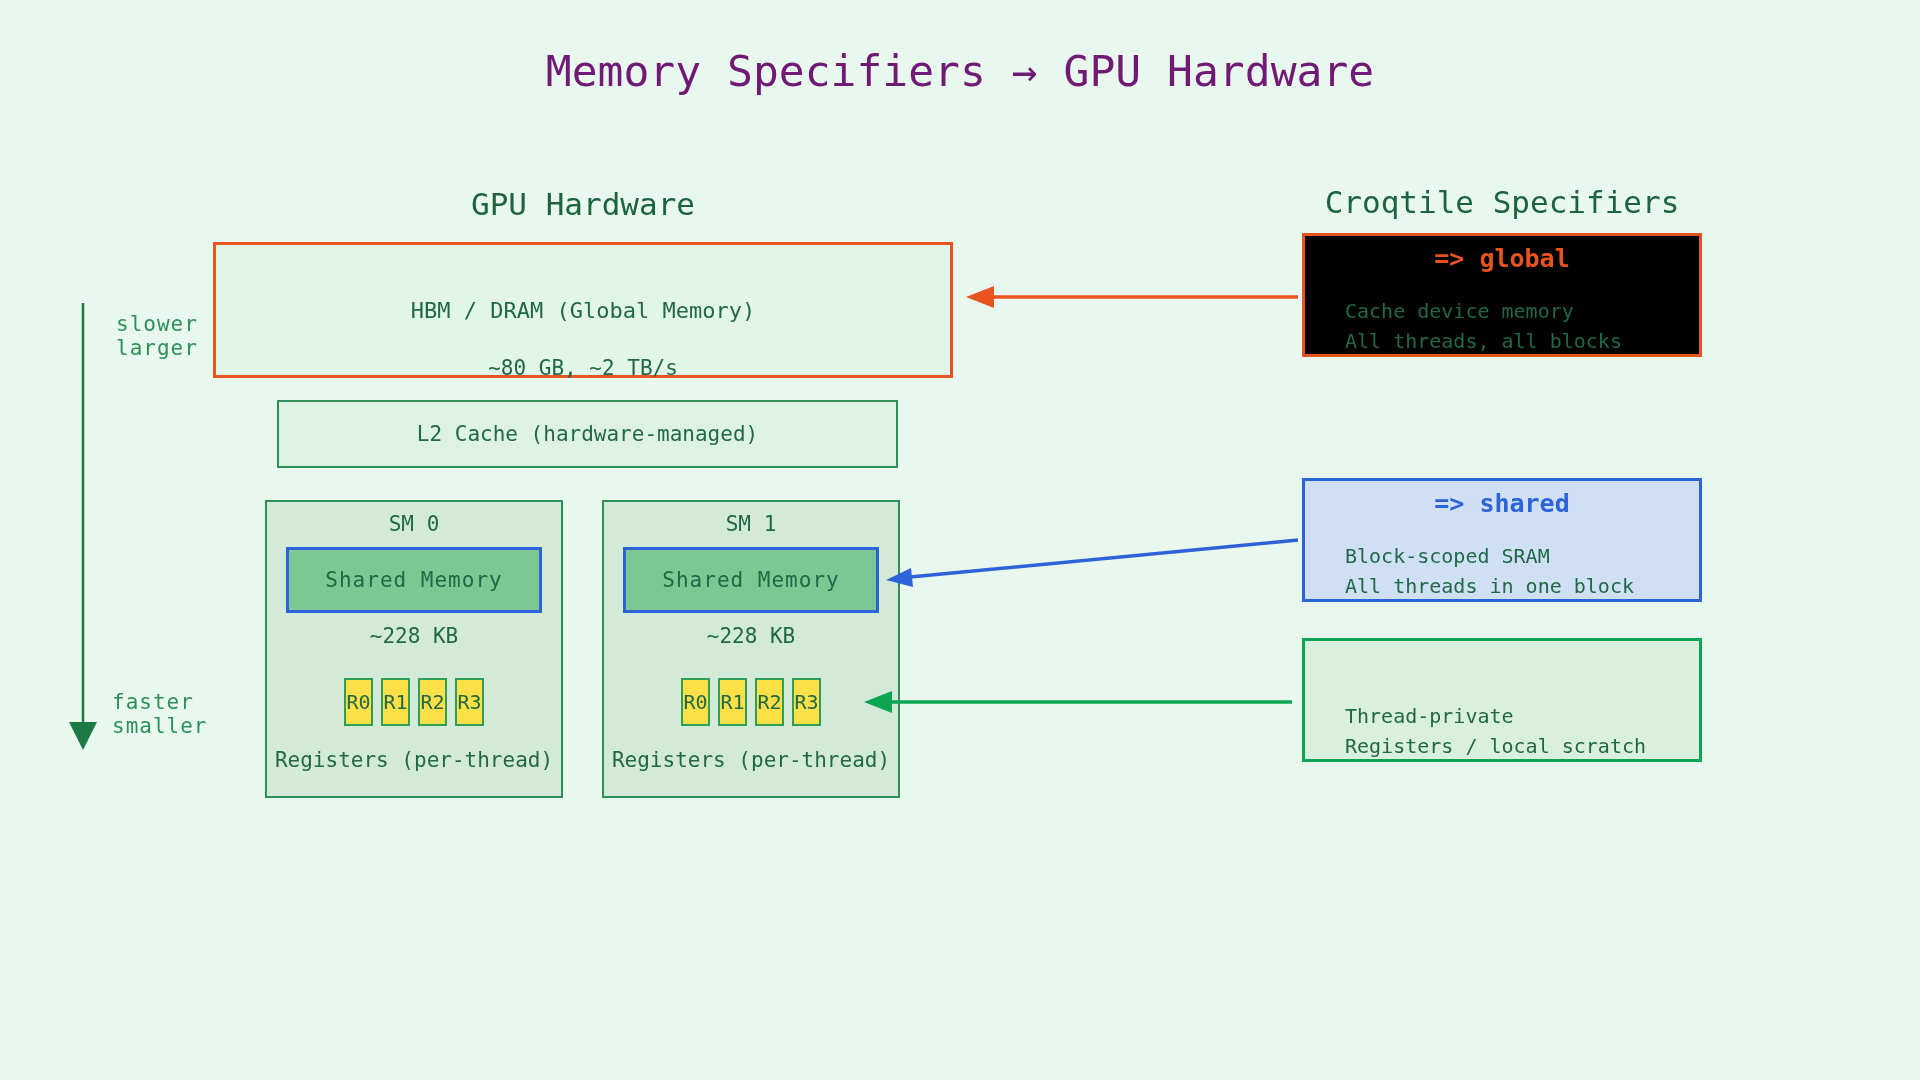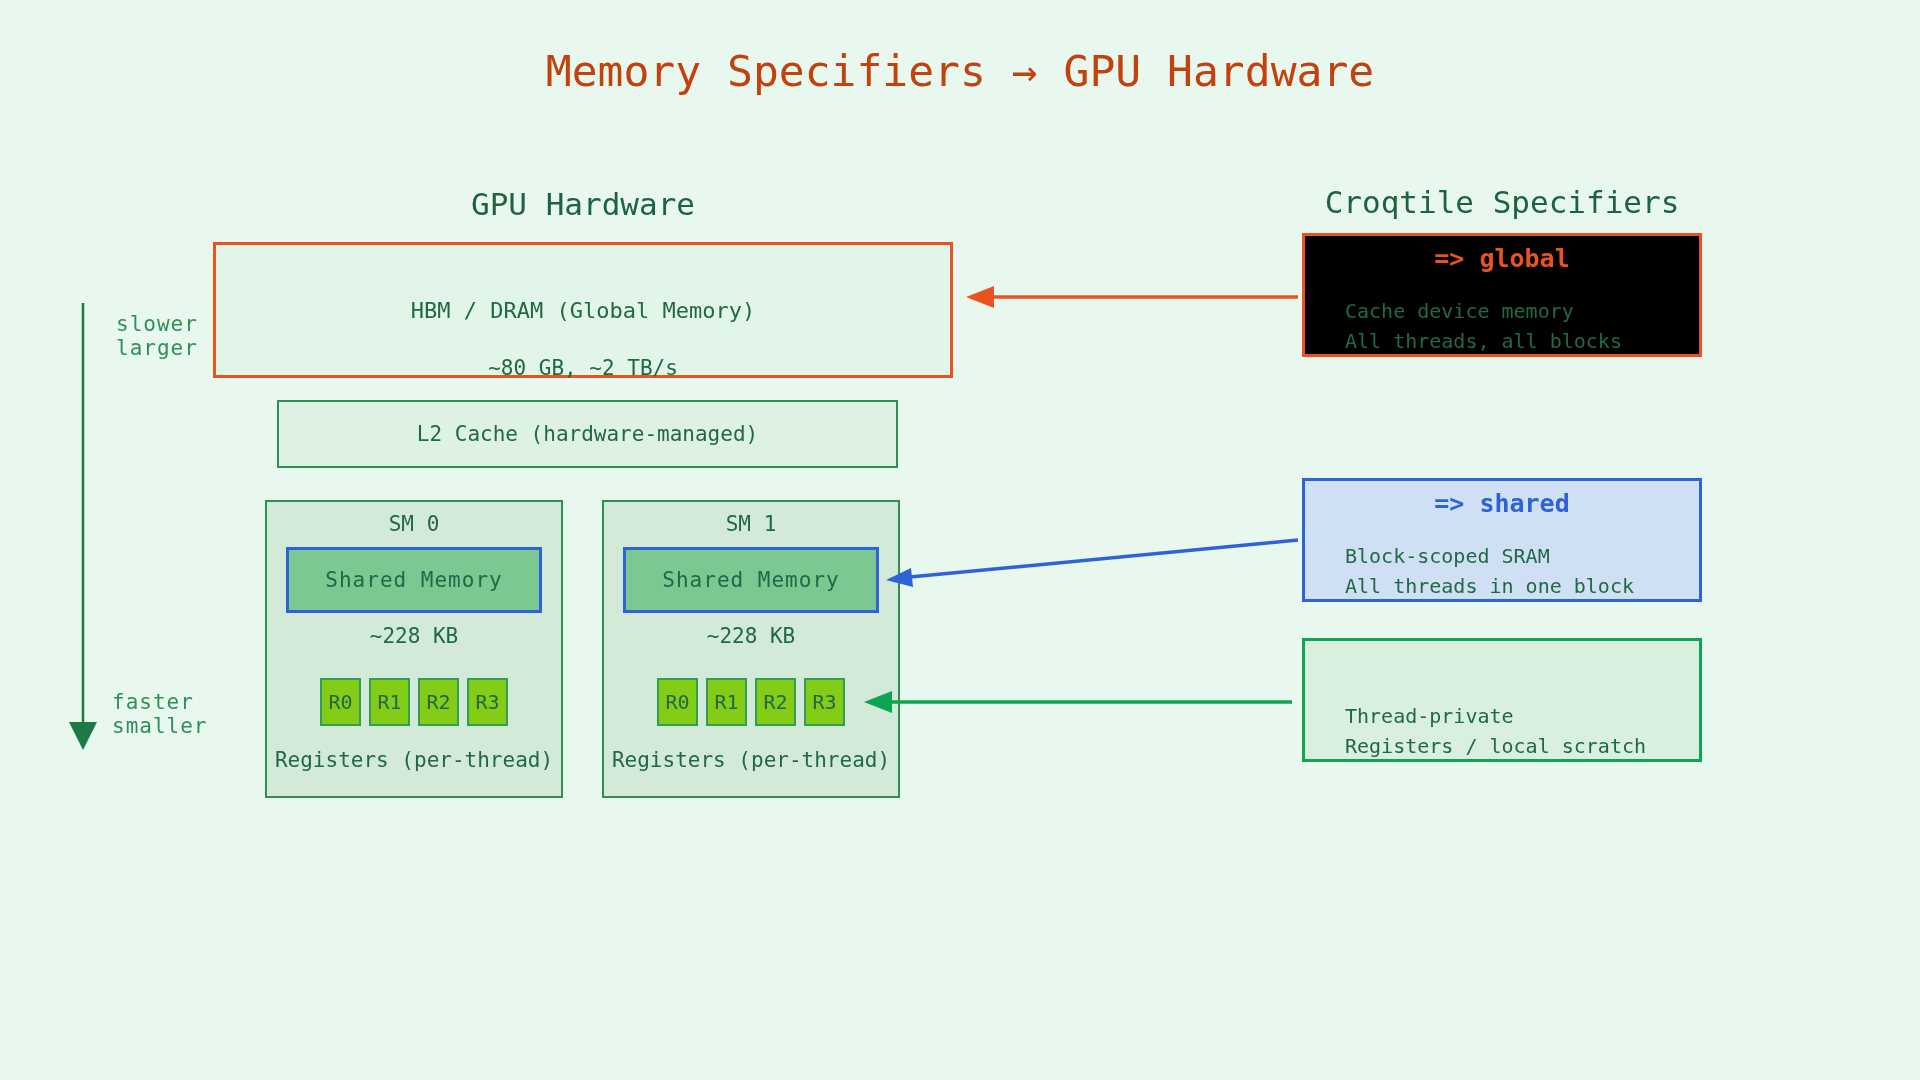--- a/index.html
+++ b/index.html
@@ -1,38 +1,38 @@
 <!DOCTYPE html>
 <html><head>
 <meta charset="utf-8">
 <style>
   html,body{margin:0;padding:0;}
   body{font-family:"DejaVu Sans Mono", monospace; background:#e9f8ee;}
   #canvas{position:relative;width:1920px;height:1080px;background:#e9f8ee;overflow:hidden;}
   .ink{color:#216847;}
   .abs{position:absolute;}
   .center{text-align:center;}
-  .title{left:0;top:46px;width:1920px;font-size:43px;color:#c2410c;}
+  .title{left:0;top:46px;width:1920px;font-size:43px;color:#701a75;}
   .heading{font-size:31px;color:#1d6340;}
   .h-hw{left:213px;top:186px;width:740px;}
   .h-spec{left:1302px;top:184px;width:400px;}
   .box{position:absolute;box-sizing:border-box;}
   .hbm{left:213px;top:242px;width:740px;height:136px;border:3px solid #e8541f;background:#e2f5e9;
        display:flex;align-items:center;justify-content:center;font-size:22px;}
   .hbm-cap{left:213px;top:356px;width:740px;font-size:21px;}
   .l2{left:277px;top:400px;width:621px;height:68px;border:2px solid #2f8f57;background:#def2e3;
       display:flex;align-items:center;justify-content:center;font-size:21px;}
   .sm{top:500px;width:298px;height:298px;border:2px solid #2f8f57;background:#d3ead9;}
   .sm0{left:265px;} .sm1{left:602px;}
   .sm-name{left:0;top:10px;width:100%;font-size:21px;}
   .shmem{left:19px;top:45px;width:256px;height:66px;border:3px solid #2e62d9;background:#7bc893;
          display:flex;align-items:center;justify-content:center;font-size:21px;letter-spacing:1px;}
   .shcap{left:0;top:122px;width:100%;font-size:21px;}
   .regrow{left:0;top:176px;width:100%;display:flex;justify-content:center;gap:8px;}
-  .reg{width:41px;height:48px;border:2px solid #2f9e57;background:#84cc16;box-sizing:border-box;
+  .reg{width:29px;height:48px;border:2px solid #2f9e57;background:#fde047;box-sizing:border-box;
        display:flex;align-items:center;justify-content:center;font-size:20px;}
   .regcap{left:0;top:246px;width:100%;font-size:21px;}
   .spec{left:1302px;width:400px;height:124px;border:3px solid;}
   .spec-title{left:0;top:8px;width:100%;font-size:25px;font-weight:bold;}
   .spec-lines{left:40px;top:60px;line-height:30px;font-size:20px;}
   .spec-global{top:233px;background:#000000;border-color:#e8541f;}
   .spec-global .spec-title{color:#e8541f;}
   .spec-shared{top:478px;background:#cfe0f4;border-color:#2e62d9;}
   .spec-shared .spec-title{color:#2e62d9;}
   .spec-local{top:638px;background:#d9f0de;border-color:#0ca551;}

